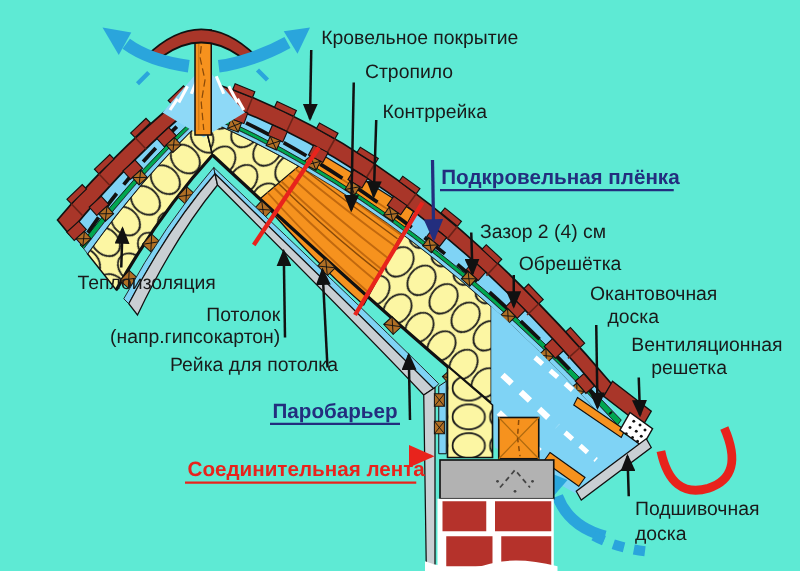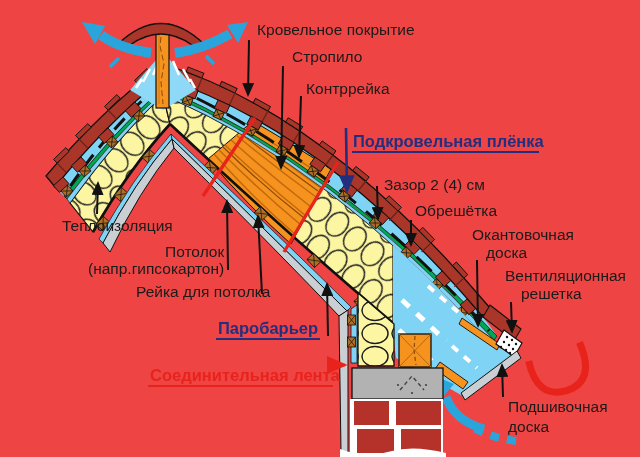--- a/index.html
+++ b/index.html
@@ -1,16 +1,16 @@
 <!DOCTYPE html>
 <html><head>
 <meta charset="utf-8">
 <style>
   html,body{margin:0;padding:0;background:#fff;}
-  #stage{position:relative;width:640px;height:457px;background:#ef4444;overflow:hidden;}
+  #stage{position:relative;width:640px;height:457px;background:#5eead4;overflow:hidden;}
   svg{display:block;}
   text{font-family:"Liberation Sans","DejaVu Sans",sans-serif;font-size:15.5px;fill:#1a1a1a;}
   text.em{font-weight:bold;font-size:16.5px;}
   text.navy{fill:#232E7E;}
   text.red{fill:#E8231C;}
 </style>
 </head>
 <body>
 
 <div id="stage">

